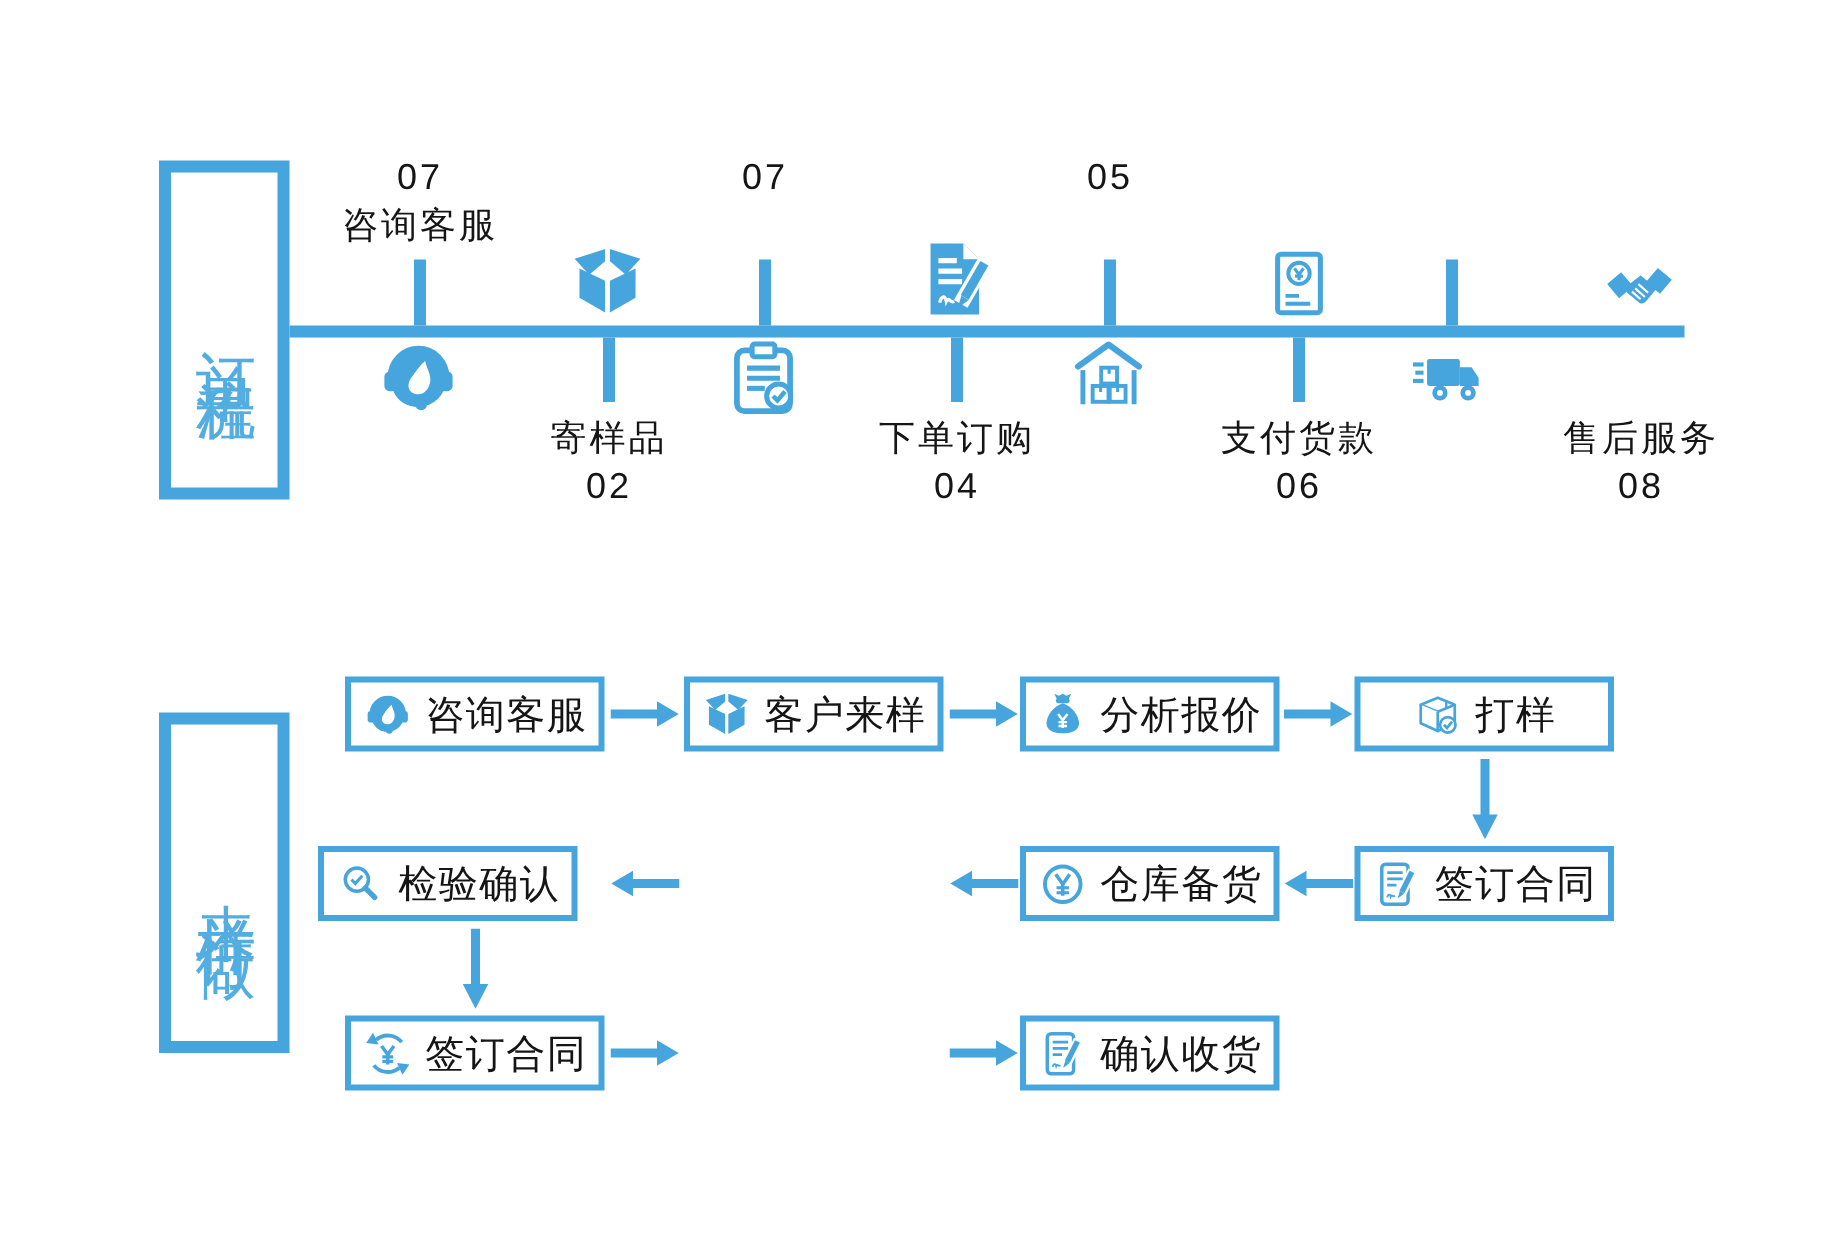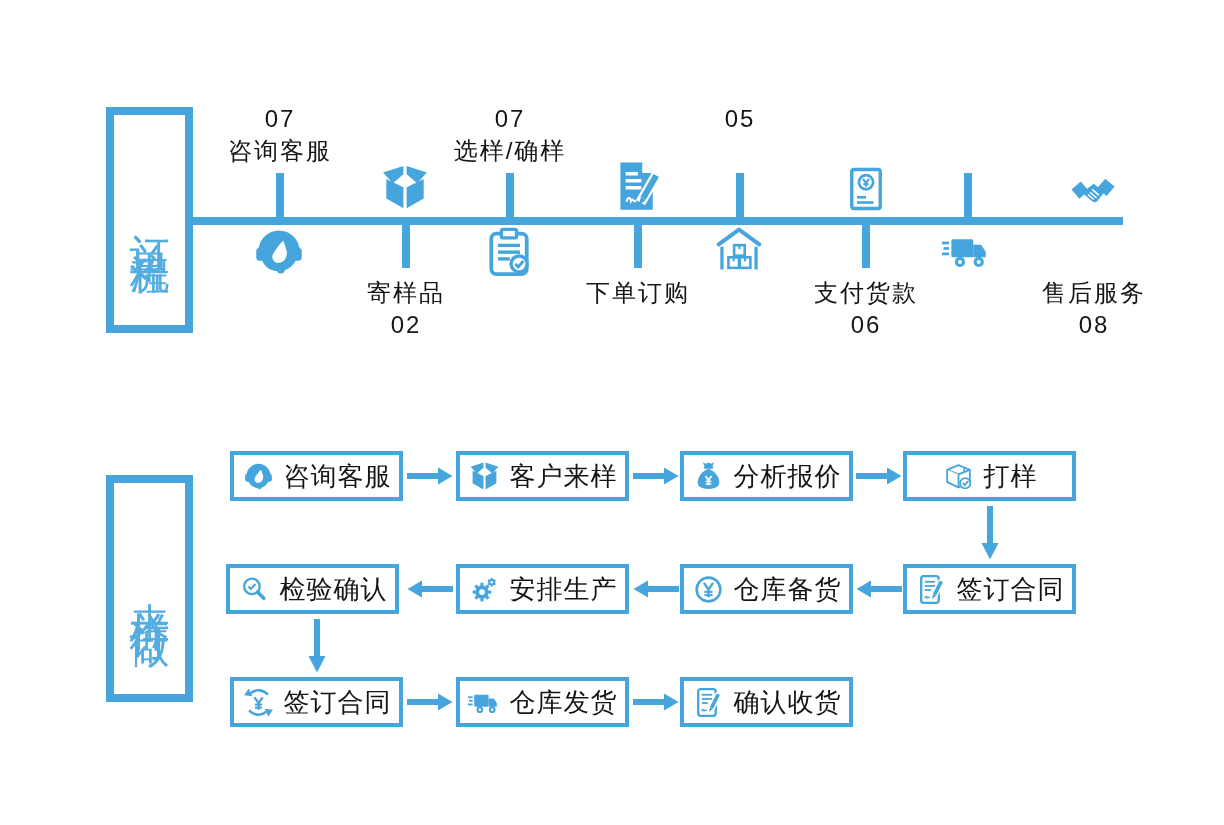--- a/index.html
+++ b/index.html
@@ -224,36 +224,36 @@
     </span>
   <div class="t-stub" style="left:402px;top:225px;height:43px"></div>
   <div class="t-label" style="left:321px;top:277px">
     <div class="t-text">寄样品</div>
     <div class="t-num">02</div>
   </div>
 
   <div class="t-stub" style="left:506px;top:173px;height:44px"></div>
   <div class="t-label" style="left:425px;top:103px">
     <div class="t-num">07</div>
-    <div class="t-text">选样/确样</div>
   </div>
   <span class="t-icon acc" style="left:482px;top:226px;width:54px;height:54px">
       <svg>
         <use href="#i-clipboard"></use>
       </svg>
     </span>
 
   <span class="t-icon acc" style="left:608px;top:158px;width:58px;height:56px">
       <svg>
         <use href="#i-docpen"></use>
       </svg>
     </span>
   <div class="t-stub" style="left:634px;top:225px;height:43px"></div>
   <div class="t-label" style="left:553px;top:277px">
     <div class="t-text">下单订购</div>
+    <div class="t-num">04</div>
   </div>
 
   <div class="t-stub" style="left:736px;top:173px;height:44px"></div>
   <div class="t-label" style="left:655px;top:103px">
     <div class="t-num">05</div>
   </div>
   <span class="t-icon acc" style="left:710px;top:224px;width:58px;height:52px">
       <svg>
         <use href="#i-warehouse"></use>
       </svg>
@@ -338,41 +338,33 @@
       </span>
     <span class="f-label">打样</span>
   </div>
 
   <span class="arrow acc" style="left:981px;top:506px">
       <svg width="18" height="54">
         <use href="#s-arrow-down"></use>
       </svg>
     </span>
 
-  <div class="fbox" style="left:226px;top:564px">
+  <div class="fbox" style="left:212px;top:564px">
     <span class="f-icon acc">
         <svg>
           <use href="#i-magcheck"></use>
         </svg>
       </span>
     <span class="f-label">检验确认</span>
   </div>
   <span class="arrow acc" style="left:407px;top:580px">
       <svg width="46" height="18">
         <use href="#s-arrow-left"></use>
       </svg>
     </span>
-  <div class="fbox" style="left:456px;top:564px">
-    <span class="f-icon acc">
-        <svg>
-          <use href="#i-gear"></use>
-        </svg>
-      </span>
-    <span class="f-label">安排生产</span>
-  </div>
   <span class="arrow acc" style="left:633px;top:580px">
       <svg width="46" height="18">
         <use href="#s-arrow-left"></use>
       </svg>
     </span>
   <div class="fbox" style="left:680px;top:564px">
     <span class="f-icon acc">
         <svg>
           <use href="#i-yencircle"></use>
         </svg>
@@ -405,28 +397,20 @@
           <use href="#i-yenrefund"></use>
         </svg>
       </span>
     <span class="f-label">签订合同</span>
   </div>
   <span class="arrow acc" style="left:407px;top:693px">
       <svg width="46" height="18">
         <use href="#s-arrow-right"></use>
       </svg>
     </span>
-  <div class="fbox" style="left:456px;top:677px">
-    <span class="f-icon acc">
-        <svg>
-          <use href="#i-truck"></use>
-        </svg>
-      </span>
-    <span class="f-label">仓库发货</span>
-  </div>
   <span class="arrow acc" style="left:633px;top:693px">
       <svg width="46" height="18">
         <use href="#s-arrow-right"></use>
       </svg>
     </span>
   <div class="fbox" style="left:680px;top:677px">
     <span class="f-icon acc">
         <svg>
           <use href="#i-contract"></use>
         </svg>

